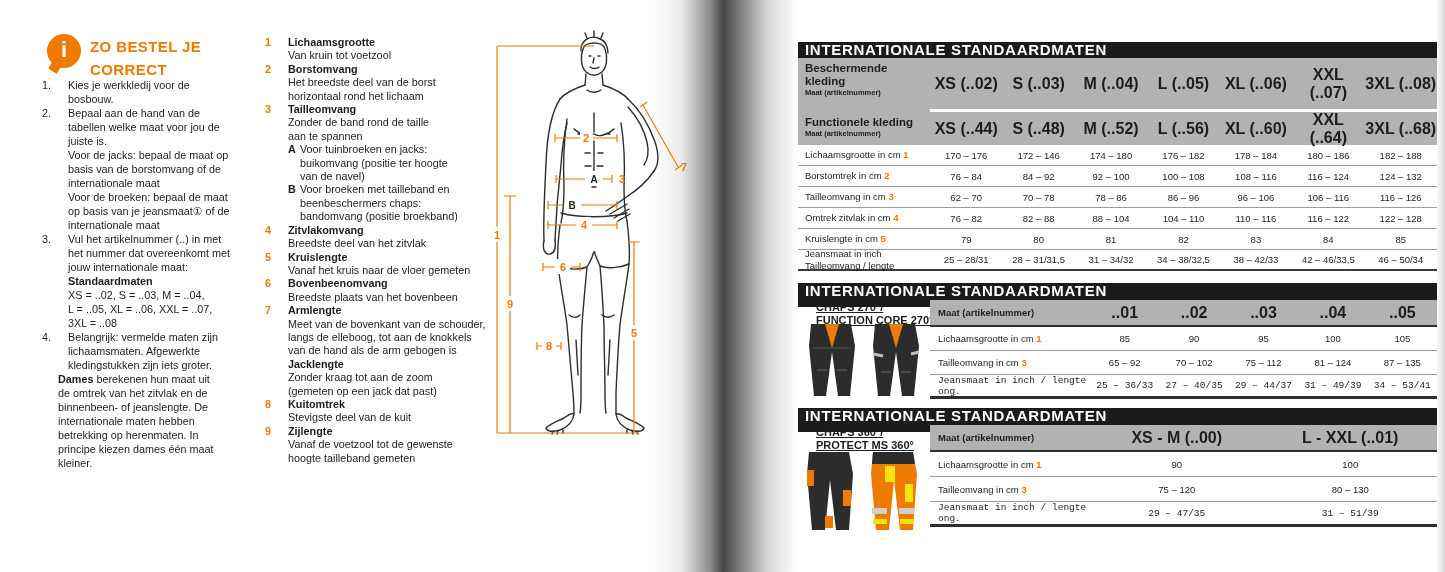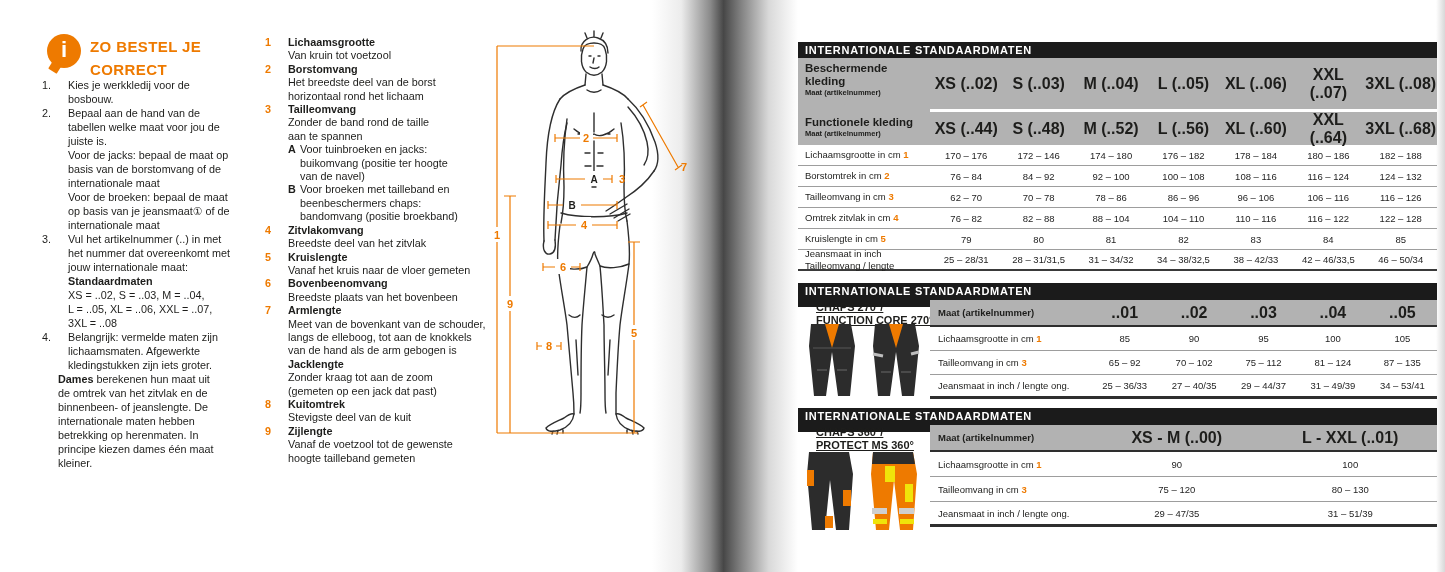--- a/index.html
+++ b/index.html
@@ -34,21 +34,21 @@
   .m-body{flex:1;}
   .m-title{font-weight:bold;}
   .m-sub{display:flex;}
   .m-sub-letter{width:12px;flex:none;font-weight:bold;}
 
   
   .figure-wrap{position:absolute;left:490px;top:15px;width:207px;height:435px;}
 
   
   .tbl-bar{position:absolute;left:798px;width:639px;height:24px;background:#1b1b1b;color:#ffffff;
-    font-weight:bold;font-size:11px;letter-spacing:.7px;line-height:16px;padding-left:7px;box-sizing:border-box;}
+    font-weight:bold;font-size:15px;letter-spacing:.7px;line-height:16px;padding-left:7px;box-sizing:border-box;}
 
   .t1{position:absolute;left:798px;top:58px;width:639px;}
   .t1-row{display:flex;width:639px;box-sizing:border-box;}
   .t1-label{width:132px;flex:none;padding-left:7px;box-sizing:border-box;}
   .t1-vals{flex:1;display:flex;}
   .cell{flex:1;text-align:center;}
   .gray{background:#b2b2b2;}
   .grp{height:51px;}
   .grp2{height:33px;}
   .grp .t1-label,.grp2 .t1-label{padding-top:4px;}
@@ -66,21 +66,21 @@
 
   .prod-title{position:absolute;left:816px;width:160px;font-weight:bold;font-size:11px;line-height:12.5px;white-space:pre-line;text-decoration:underline;}
   .prod-img{position:absolute;left:799px;}
 
   .small-tbl{position:absolute;left:930px;width:507px;}
   .st-row{display:flex;width:507px;box-sizing:border-box;}
   .st-label{width:160px;flex:none;padding-left:8px;box-sizing:border-box;}
   .st-head{height:27px;align-items:center;border-bottom:2px solid #2e2e2e;}
   .st-head .st-label{font-weight:bold;font-size:9.5px;}
   .st-drow{height:24px;align-items:center;border-bottom:1px solid #9d9d9d;font-size:9.5px;}
-  .st-drow:last-child{border-bottom:3px solid #2e2e2e;}
+  .st-drow:last-child{border-bottom:3px solid #2e2e2e;font-family:Liberation Mono, monospace;}
   .t3 .st-drow{height:25px;}
 </style>
 </head>
 <body>
 
 <div id="stage">
 
   <div class="spine"></div>
   <div class="page-edge"></div>
 

